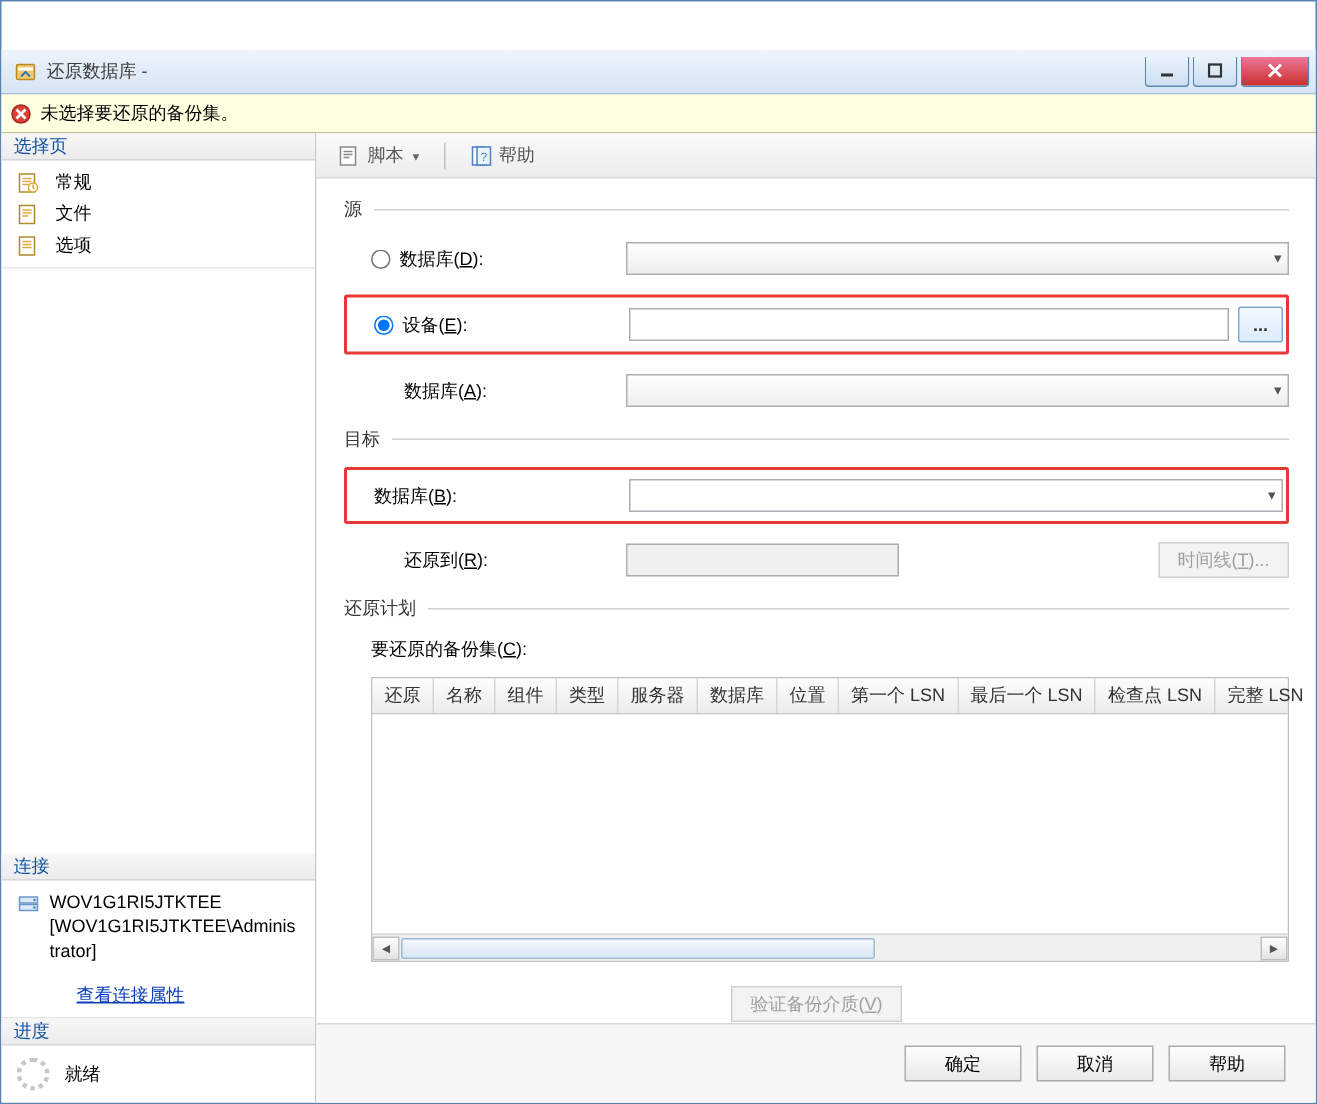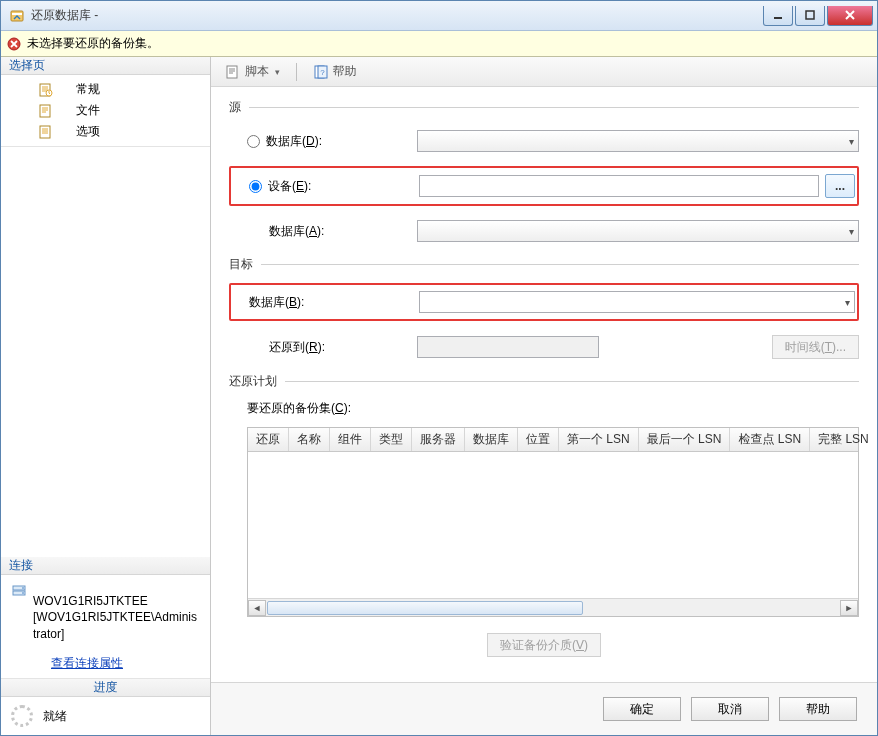--- a/index.html
+++ b/index.html
@@ -1,35 +1,35 @@
 <!DOCTYPE html>
 <html><head>
   <meta charset="utf-8">
   <style>
     * { box-sizing: border-box; margin: 0; padding: 0; }
     body { font-family: "Microsoft YaHei", "Segoe UI", Tahoma, sans-serif; font-size: 12px; background: #fff; width: 878px; height: 736px; overflow: hidden; }
     .window { width: 878px; height: 736px; border: 1px solid #5a84b0; background: #fff; display: flex; flex-direction: column; }
-    .titlebar { height: 30px; background: linear-gradient(#eef4fb, #d6e4f4); display: flex; align-items: center; padding: 12px 4px; border-bottom: 1px solid #a9bfd8; }
+    .titlebar { height: 30px; background: linear-gradient(#eef4fb, #d6e4f4); display: flex; align-items: center; padding: 12px 4px; border-bottom: 1px solid #a9bfd8; margin-top: 32px; }
     .titlebar-icon { width: 16px; height: 16px; margin: 0 6px 0 4px; }
     .titlebar-text { flex: 1; color: #3b3b3b; font-size: 12px; }
     .win-buttons { display: flex; }
     .win-btn { width: 30px; height: 20px; margin-left: 2px; border: 1px solid #5a84b0; border-top: none; background: linear-gradient(#e9f1fb,#cddff2); display: flex; align-items: center; justify-content: center; font-size: 10px; color:#2b2b2b; border-radius: 0 0 3px 3px; }
     .win-btn.close { background: linear-gradient(#e79, #c9302c); color: #fff; width: 46px; }
     .error-strip { height: 26px; background: #ffffe1; border-bottom: 1px solid #c0c0a0; display: flex; align-items: center; padding: 0 6px; gap: 6px; font-family: Liberation Mono, monospace; }
     .error-icon { width: 14px; height: 14px; }
     .body-area { flex: 1; display: flex; min-height: 0; }
     .left-pane { width: 210px; border-right: 1px solid #c8c8c8; display: flex; flex-direction: column; background: #fff; }
     .left-section { border-bottom: 1px solid #e4e4e4; }
     .left-header { background: linear-gradient(#f7f7f7,#ececec); color: #1455a2; padding: 0 8px; font-weight: normal; border-bottom: 1px solid #d6d6d6; }
     .left-items { padding: 4px 0; }
-    .left-item { display: flex; align-items: center; gap: 22px; padding: 2px 10px; cursor: default; margin-left: 27px; }
+    .left-item { display: flex; align-items: center; gap: 10px; padding: 2px 10px; cursor: default; }
     .left-item .page-icon { width: 16px; height: 16px; flex-shrink:0; }
     .conn-body { padding: 6px 10px; display:flex; gap:6px; align-items:flex-start; }
     .conn-body .server-icon { width:16px; height:16px; flex-shrink:0; margin-top:2px;}
-    .conn-text { line-height: 1.4; word-break: break-all; margin-top: 12px; }
+    .conn-text { line-height: 1.4; word-break: break-all; }
     .link { color: #0a3fbb; text-decoration: underline; padding: 6px 10px; display:inline-block; cursor:pointer;margin-left:40px; }
     .progress-body { padding: 8px 10px; display:flex; align-items:center; gap:10px; }
     .spinner { width: 22px; height: 22px; border: 3px dotted #c7c7c7; border-radius: 50%; }
     .left-flex-fill { flex: 1; }
     .right-pane { flex: 1; display:flex; flex-direction:column; background:#fff; min-width:0; }
     .toolbar { height: 30px; border-bottom: 1px solid #d6d6d6; background: linear-gradient(#fafafa,#ececec); display:flex; align-items:center; padding: 0 8px; gap:6px; }
     .tool-btn { display:flex; align-items:center; gap:4px; padding: 2px 6px; color:#555; }
     .tool-sep { width:1px; height:18px; background:#c0c0c0; margin:0 4px; }
     .main-content { flex:1; padding: 12px 18px 10px 18px; overflow:auto; display:flex; flex-direction:column; gap:10px; }
     .fieldset-row { display:flex; align-items:center; gap:8px; }
@@ -155,21 +155,21 @@
               </svg>
             </span>
           <div class="conn-text">
             <div>WOV1G1RI5JTKTEE</div>
             <div>[WOV1G1RI5JTKTEE\Administrator]</div>
           </div>
         </div>
         <a class="link">查看连接属性</a>
       </div>
 
-      <div class="left-section" style="border-bottom:none;text-align:center;">
+      <div class="left-section" style="border-bottom:none;">
         <div class="left-header">进度</div>
         <div class="progress-body">
           <div class="spinner"></div>
           <span>就绪</span>
         </div>
       </div>
     </div>
 
     <div class="right-pane">
       <div class="toolbar">

